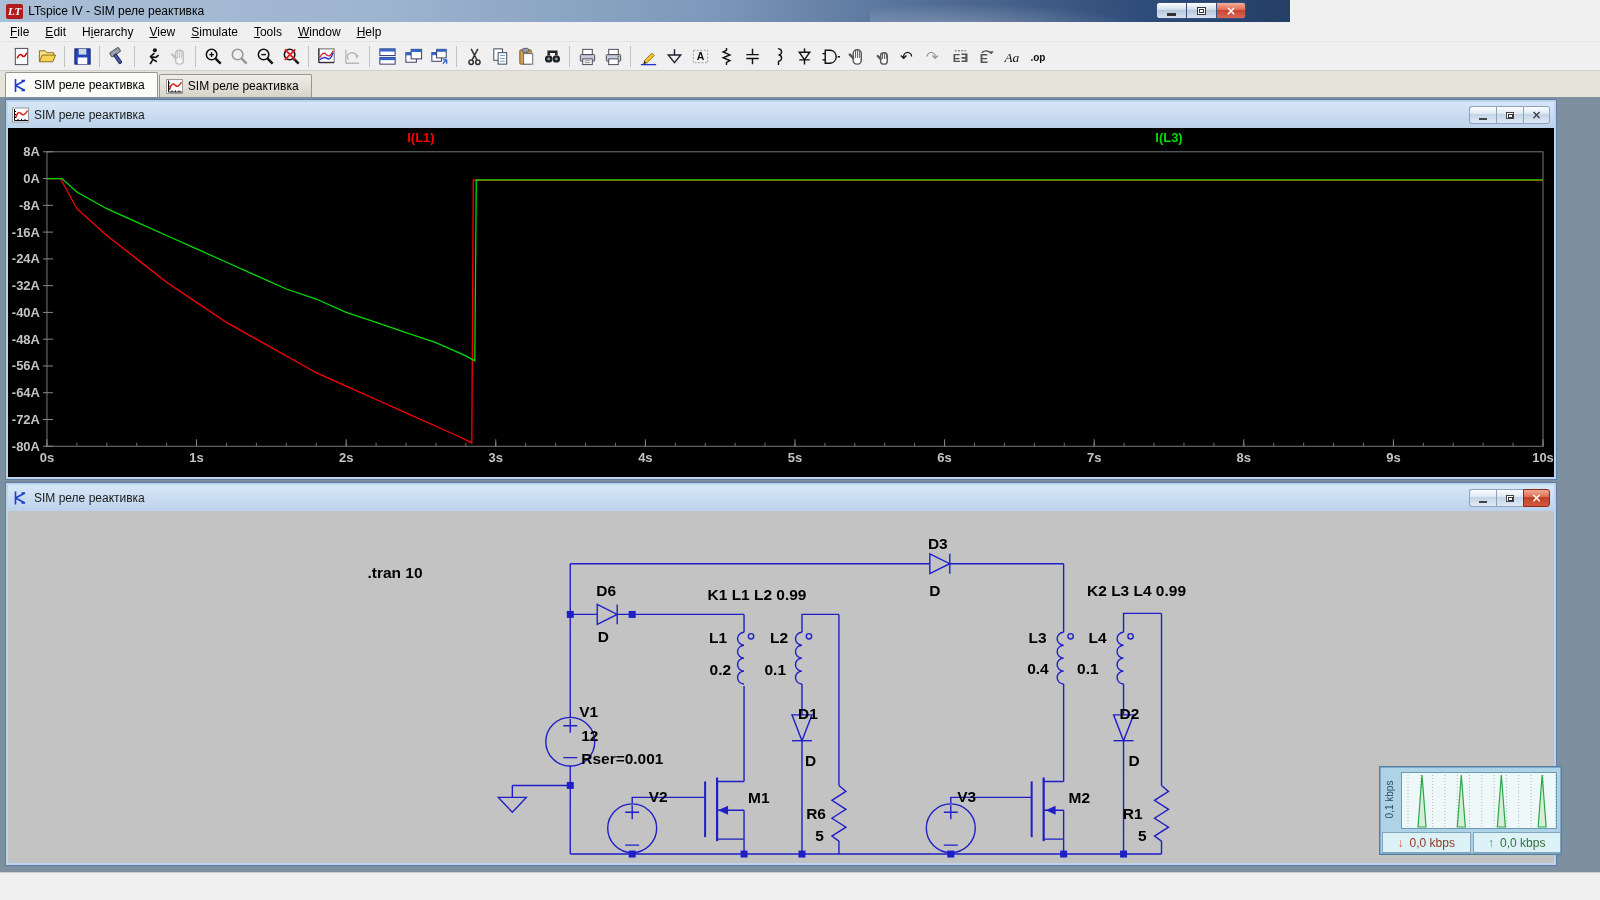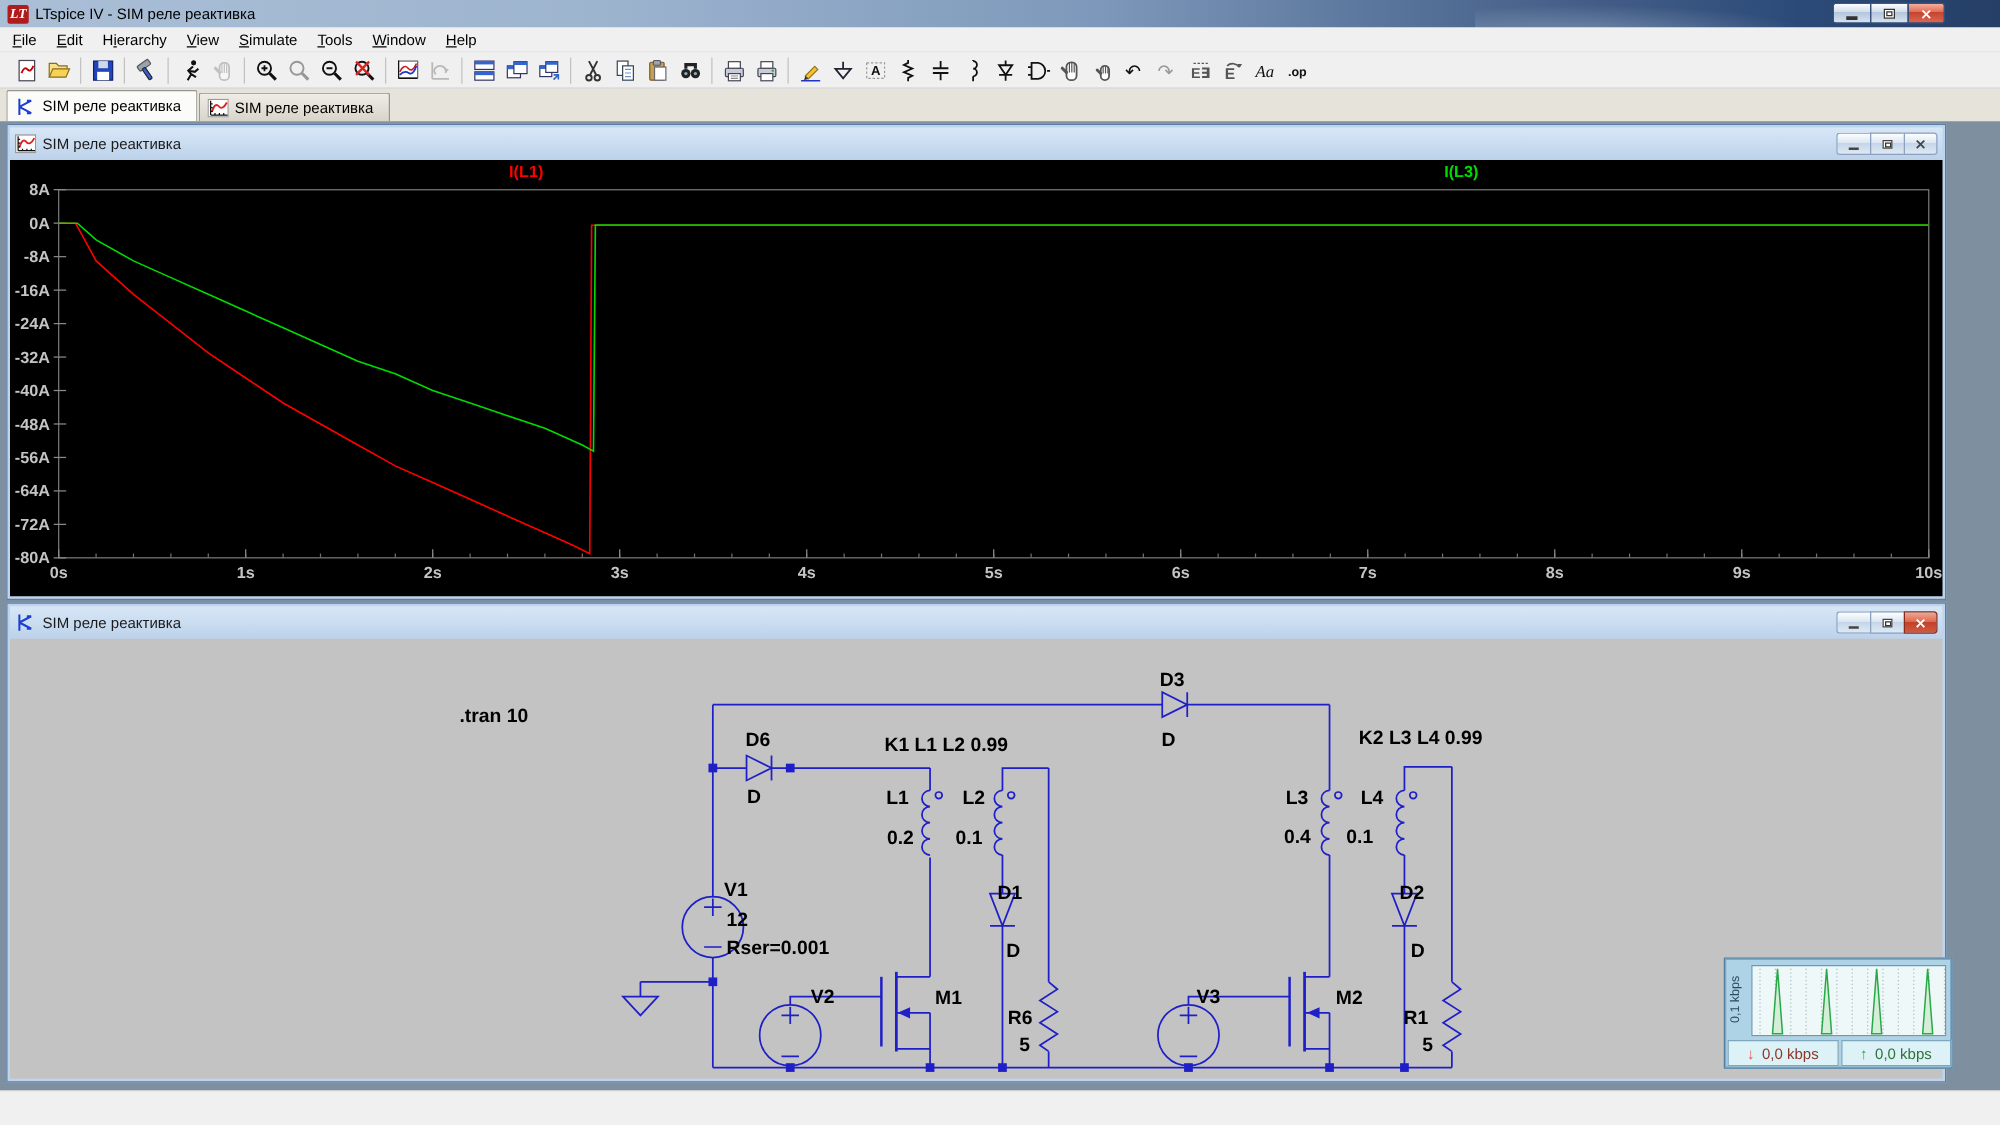--- a/index.html
+++ b/index.html
@@ -1,20 +1,20 @@
 <!DOCTYPE html>
 <html><head>
 <meta charset="utf-8">
 <style>
   * { box-sizing: border-box; }
   html,body { margin:0; padding:0; width:1600px; height:900px; overflow:hidden;
     font-family:"Liberation Sans", sans-serif; background:#f0f0f0; position:relative; }
 
   
-  .titlebar { position:absolute; left:0; top:0; width:1600px; height:22px;
+  .titlebar { position:absolute; left:0; top:0; width:1290px; height:22px;
     background: linear-gradient(90deg,#aabfd6 0%,#9db4cf 30%,#7d98ba 55%,#4c678f 75%,#2c4a78 90%,#253f66 100%);
     display:flex; align-items:center; }
   .titlebar::after{ content:""; position:absolute; right:120px; top:0; width:300px; height:22px;
     background: radial-gradient(ellipse at 30% 120%, rgba(255,255,255,.25), transparent 60%); pointer-events:none;}
   .app-icon { font:italic bold 11px "Liberation Serif",serif; color:#fff; background:#b01c1c;
     padding:0 2px; margin:0 5px 0 6px; border-radius:2px; height:15px; line-height:15px; }
   .title-text { font-size:12px; color:#000; }
   .main-btns { position:absolute; right:44px; top:2px; display:flex; }
   .mbtn { width:30px; height:17px; border:1px solid #35507a; border-right:none;
     background:linear-gradient(#fdfeff,#cfdceb 45%,#b4c6dc 46%,#d6e2f0); display:flex; align-items:center; justify-content:center; }

